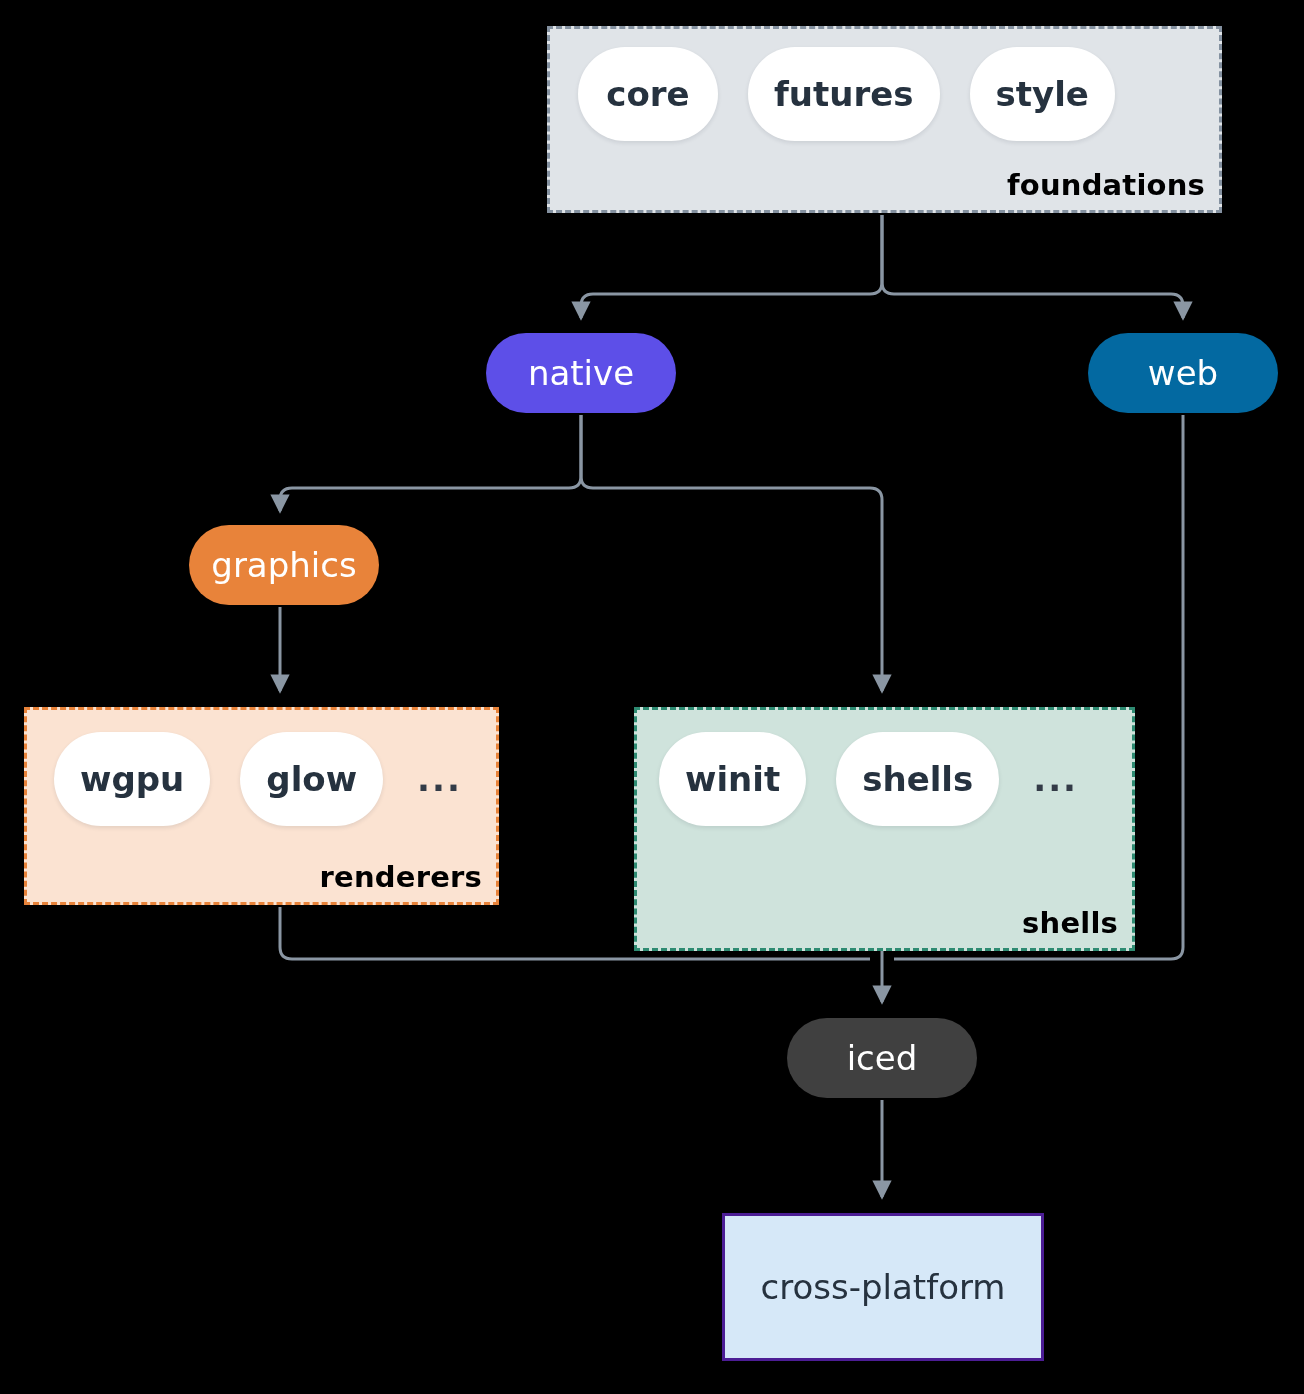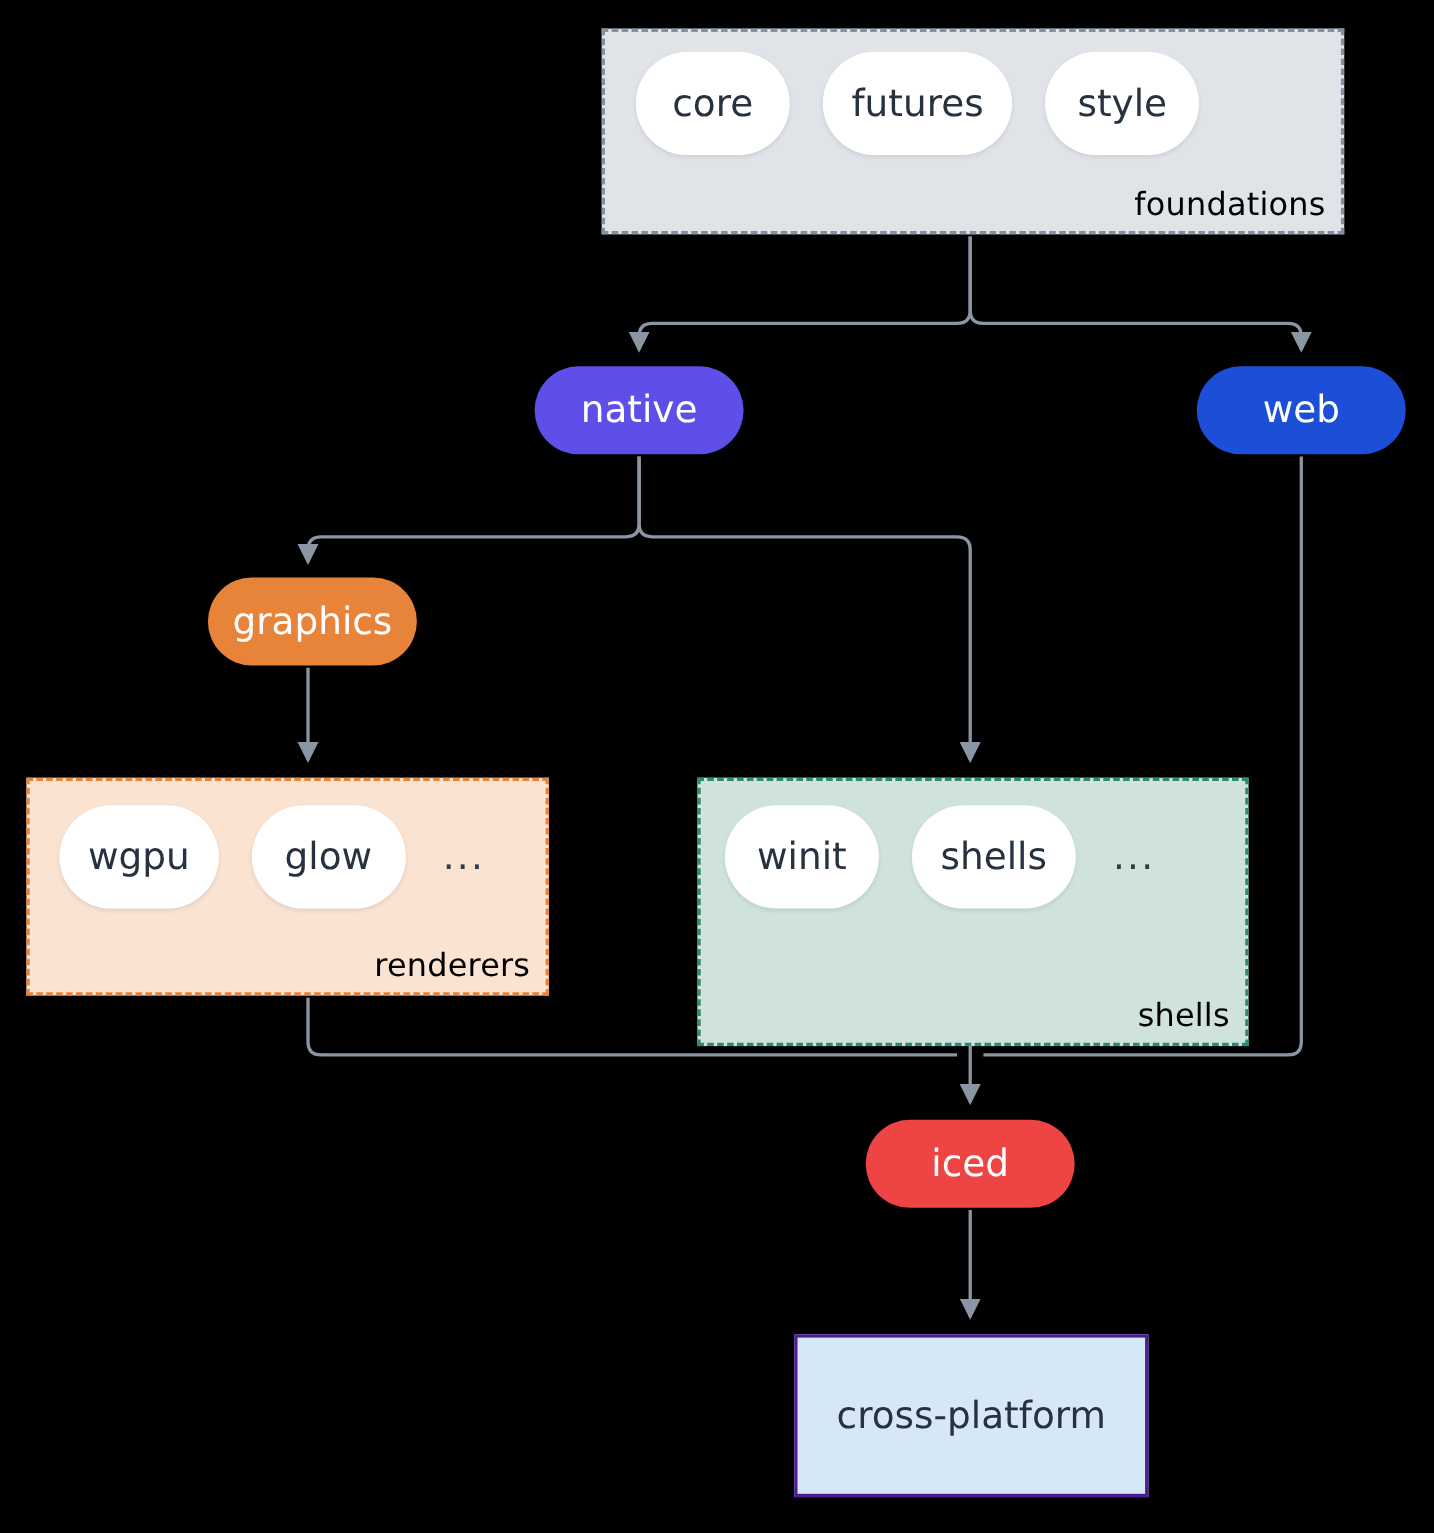--- a/index.html
+++ b/index.html
@@ -24,20 +24,21 @@
     height: 1394px;
     pointer-events: none;
   }
 
   
   .group {
     position: absolute;
     box-sizing: border-box;
     border-width: 3px;
     border-style: dashed;
+    font-weight: bold;
   }
   .group-label {
     position: absolute;
     right: 14px;
     bottom: 8px;
     font-size: 29px;
     color: #000000;
     letter-spacing: 0.2px;
     white-space: nowrap;
   }
@@ -135,35 +136,35 @@
     top: 333px;
     width: 190px;
     height: 80px;
     background: #5d4fe8;
   }
   #node-web {
     left: 1088px;
     top: 333px;
     width: 190px;
     height: 80px;
-    background: #1d4ed8;
+    background: #0369a1;
   }
   #node-graphics {
     left: 189px;
     top: 525px;
     width: 190px;
     height: 80px;
     background: #e8833a;
   }
   #node-iced {
     left: 787px;
     top: 1018px;
     width: 190px;
     height: 80px;
-    background: #ef4444;
+    background: #404040;
   }
 
   
   #node-app {
     position: absolute;
     left: 722px;
     top: 1213px;
     width: 322px;
     height: 148px;
     box-sizing: border-box;

